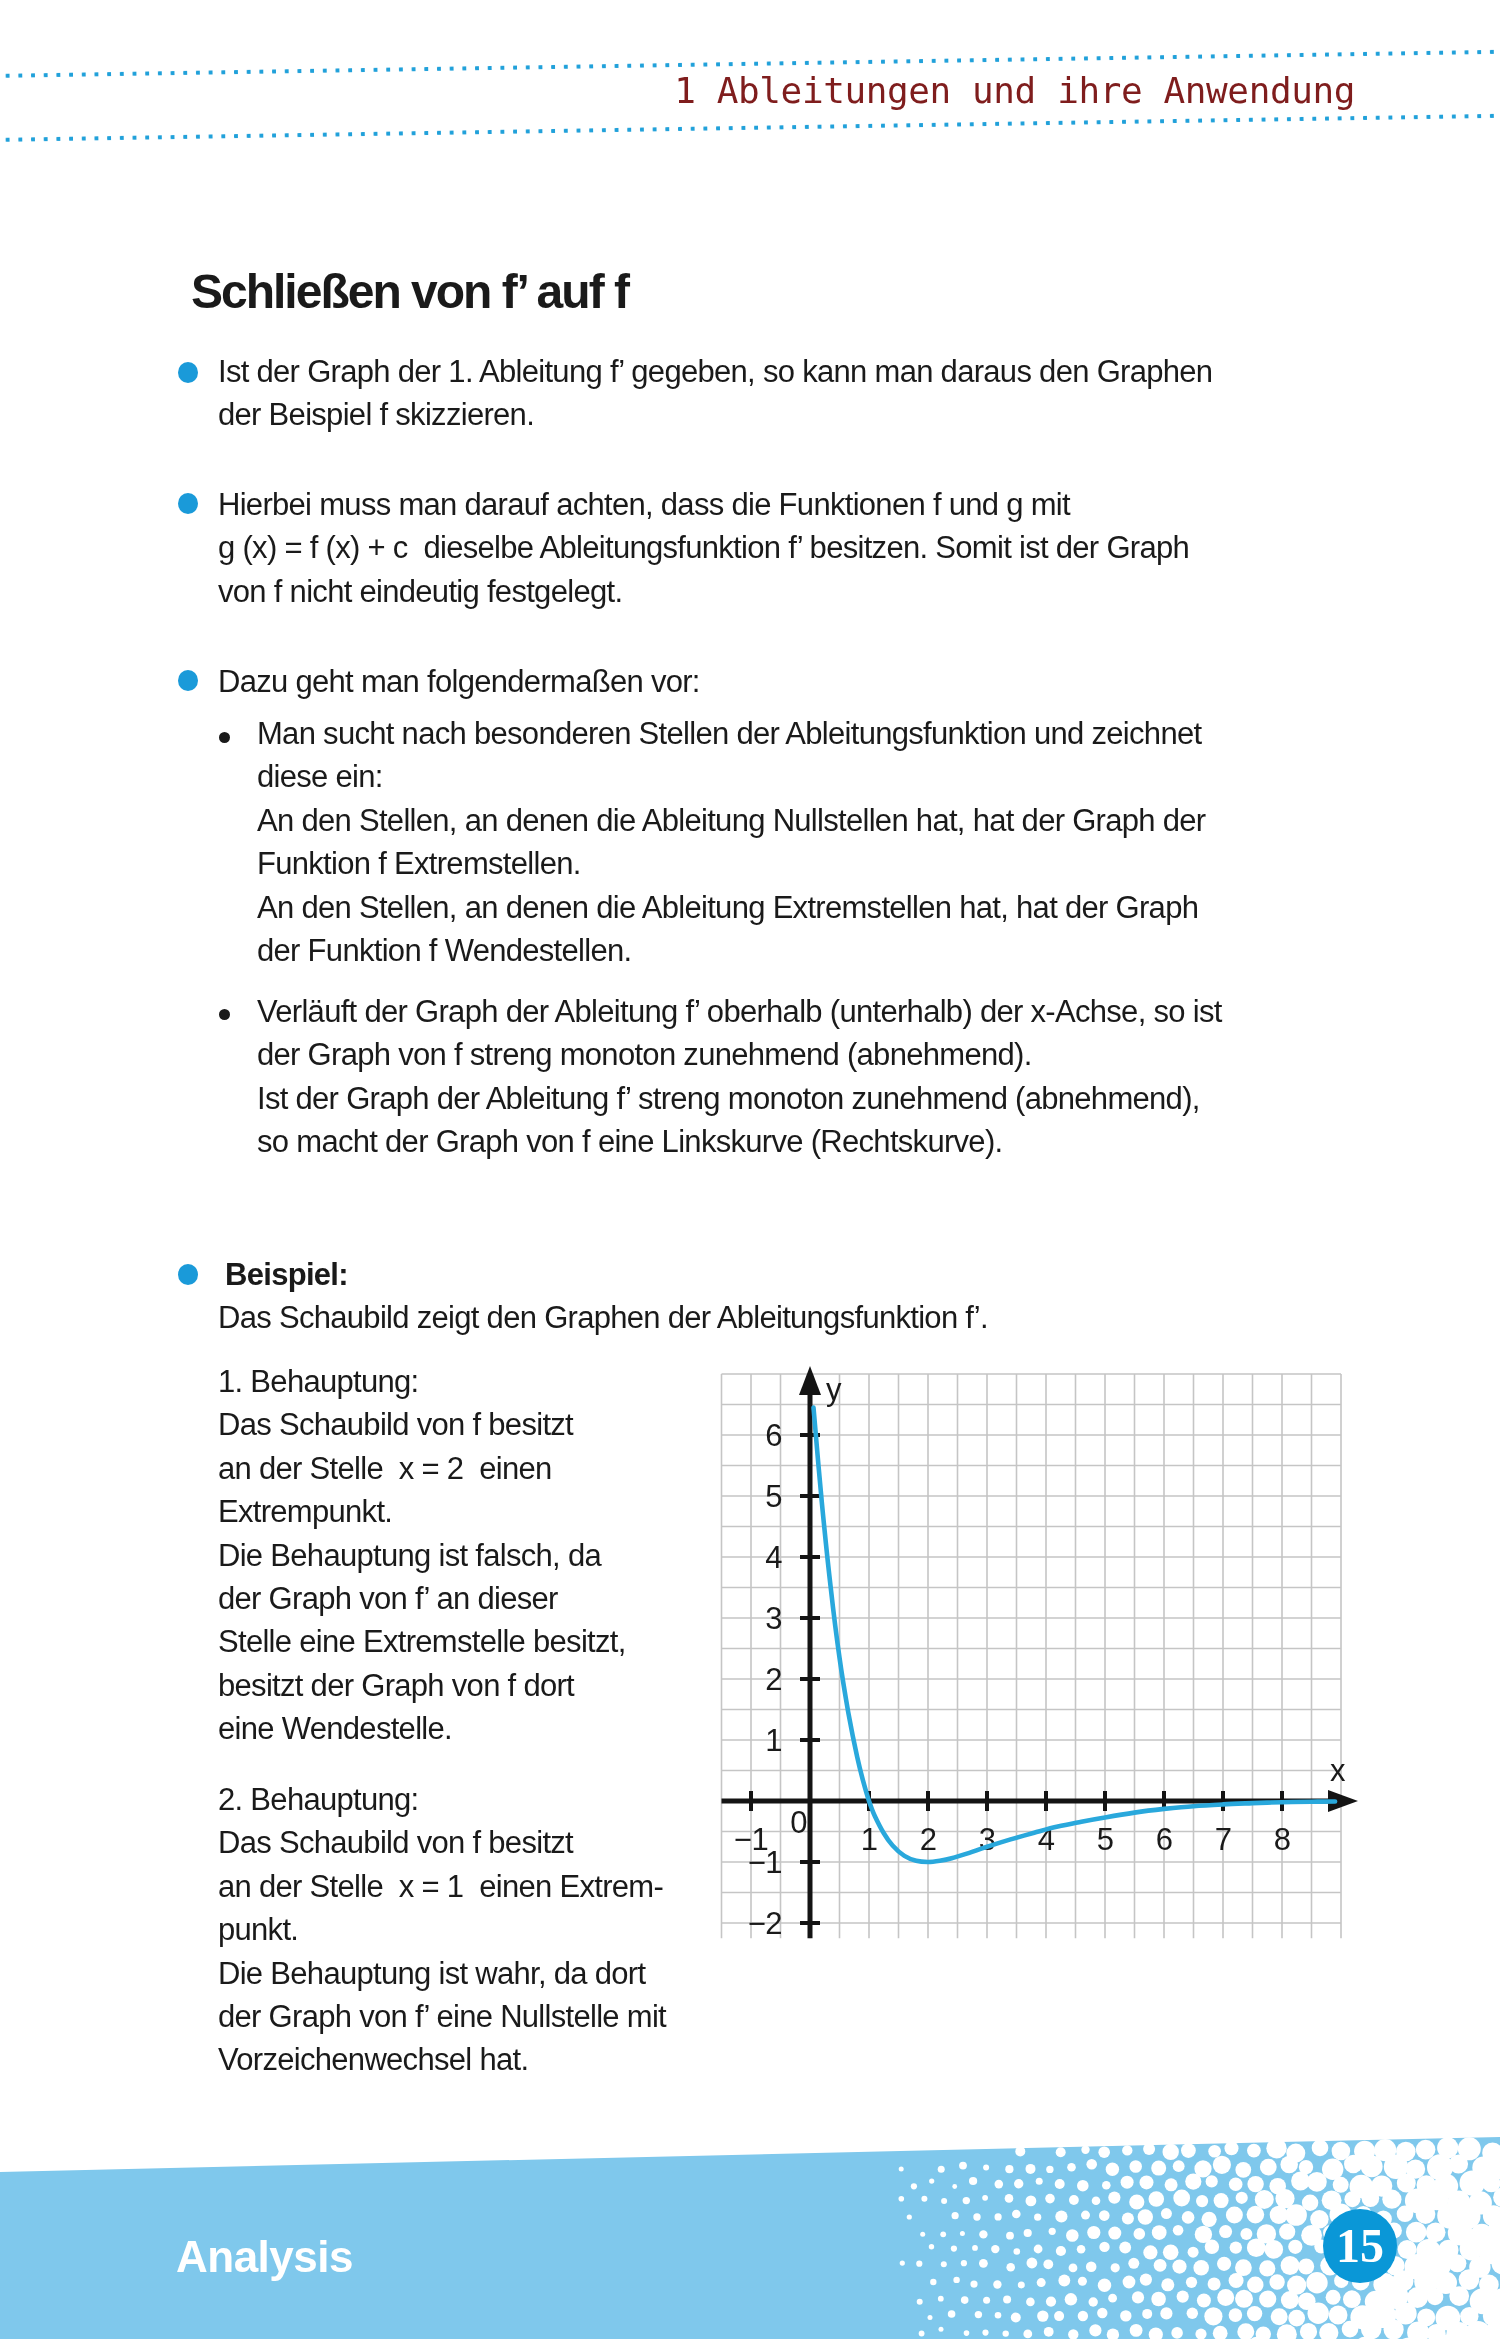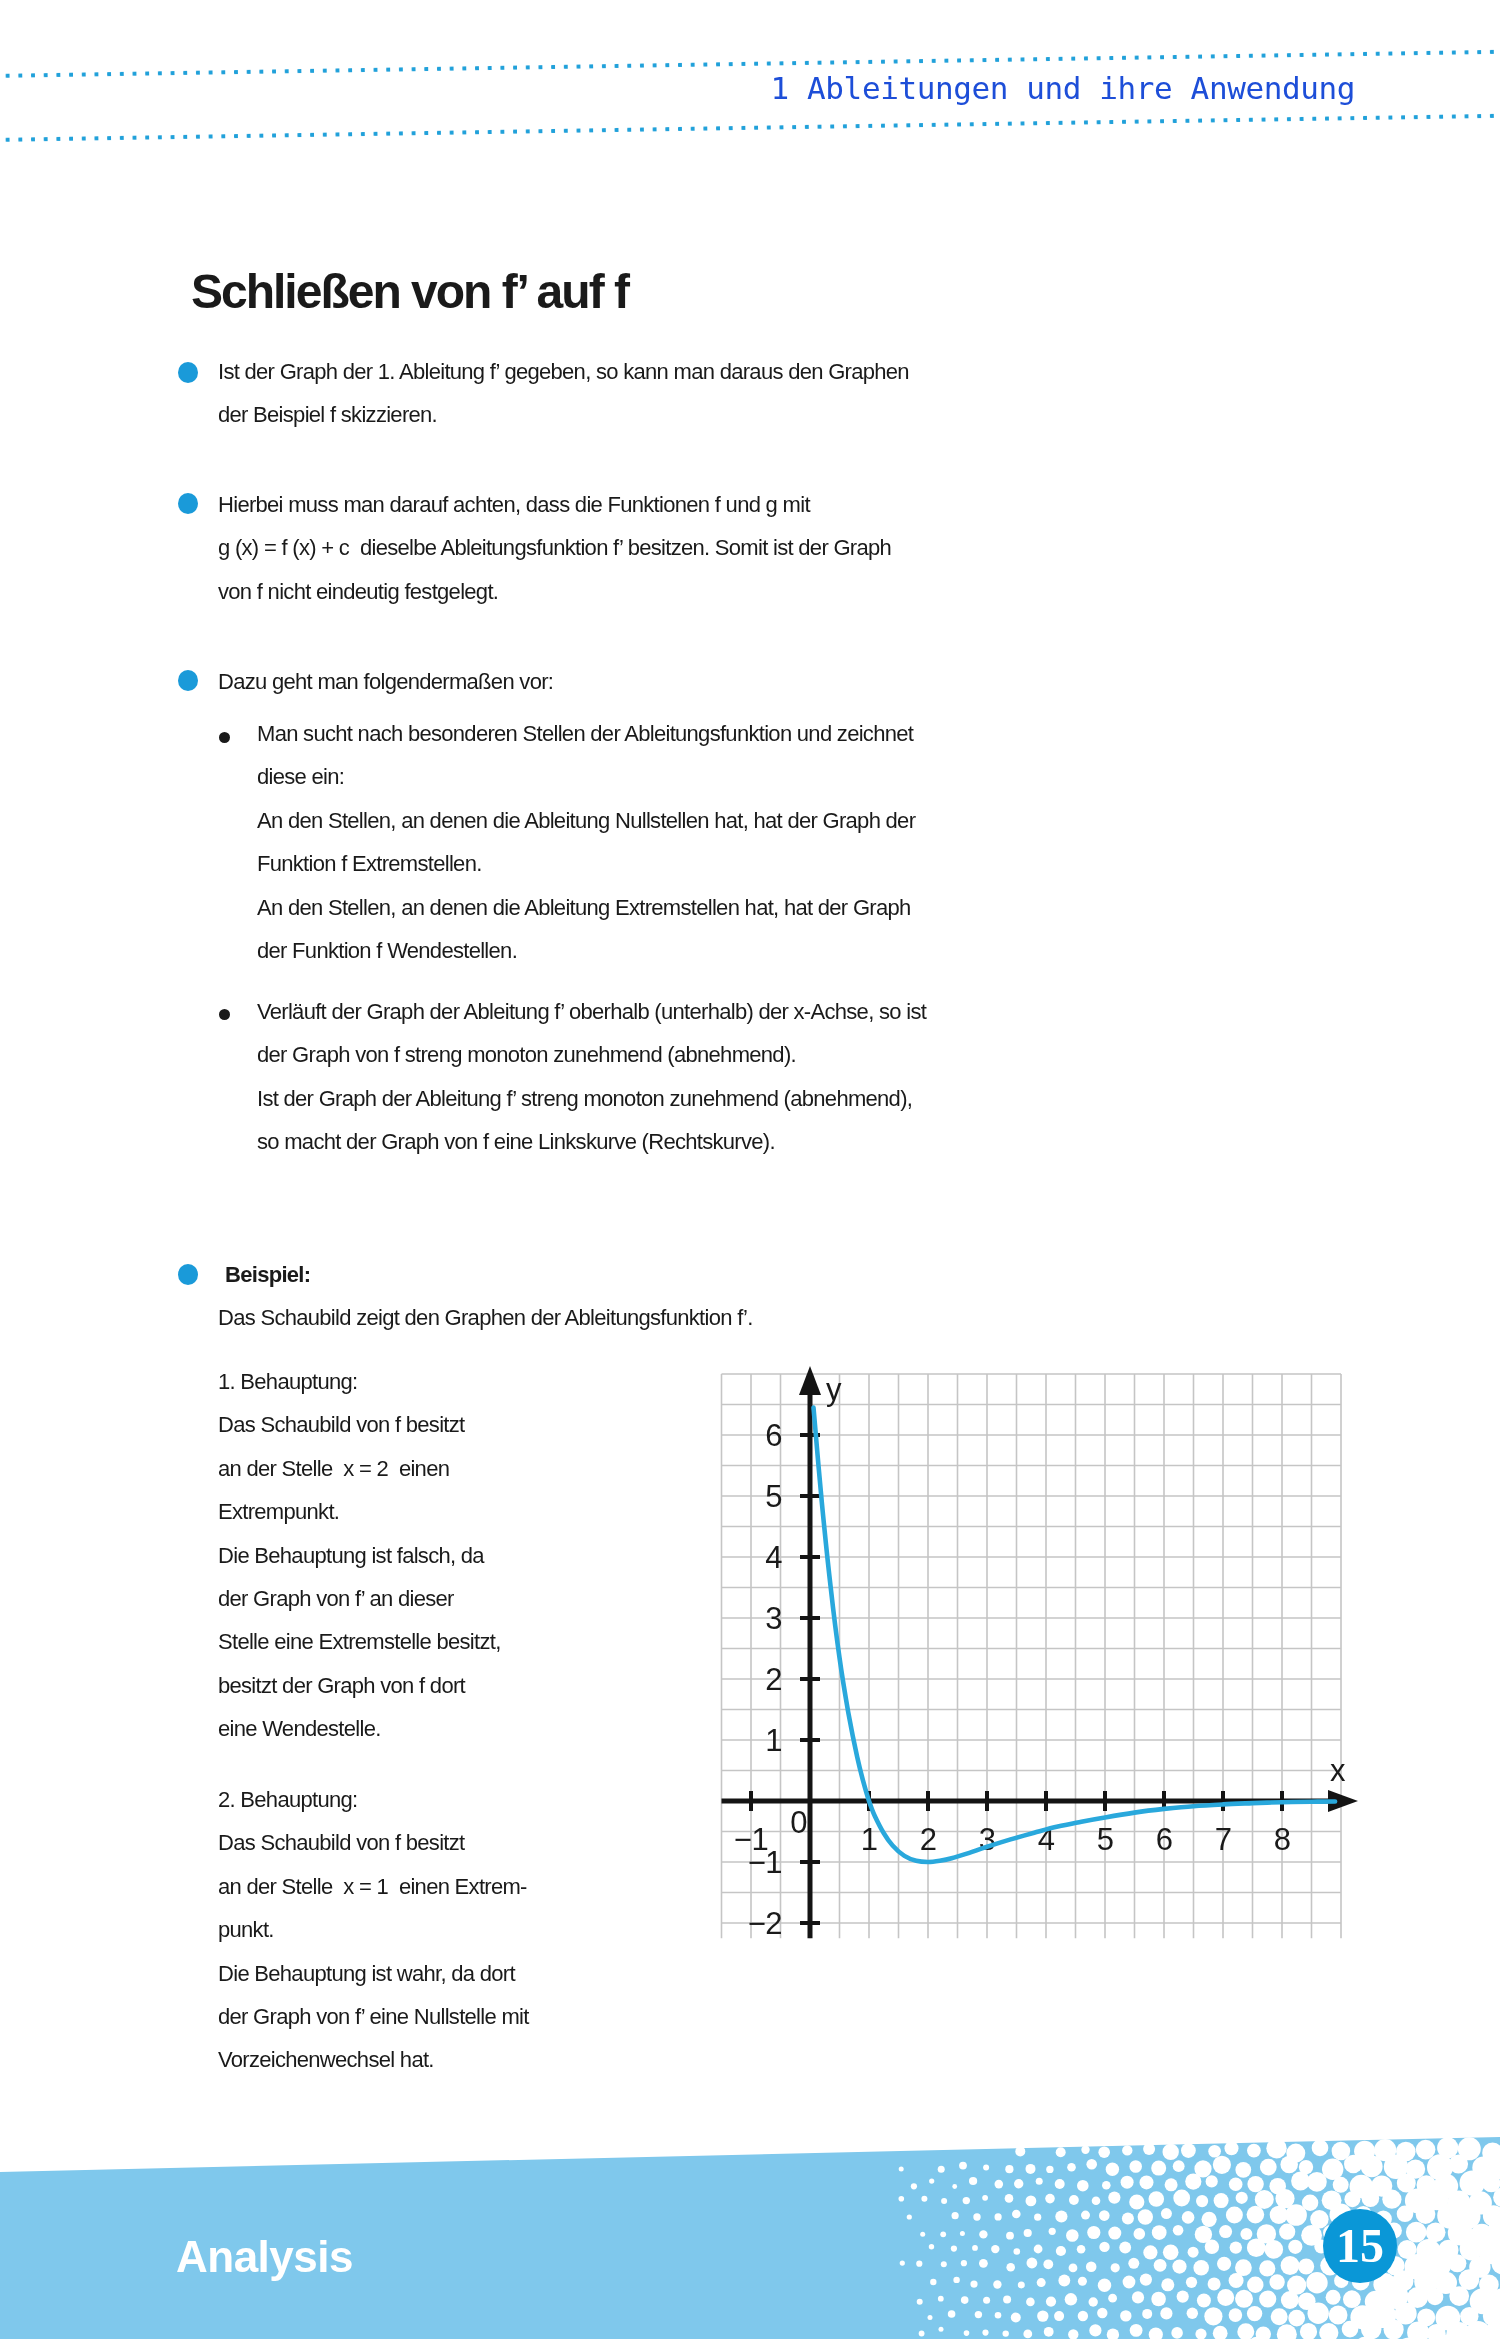--- a/index.html
+++ b/index.html
@@ -7,26 +7,26 @@
         font-family:"Liberation Sans",sans-serif;color:#1a1a1a;}
 
   
   .dotline{position:absolute;left:-8px;width:1540px;height:6px;transform-origin:left center;
            transform:rotate(-0.92deg);background-repeat:repeat-x;
            background-image:radial-gradient(circle 2.3px at 3px 3px,#21a1da 92%,rgba(33,161,218,0) 100%);
            background-size:12.7px 6px;}
   .dotline1{top:73px;}
   .dotline2{top:137px;}
   .chapter{position:absolute;right:145px;top:70px;font-family:"DejaVu Sans Mono",monospace;
-           font-size:31px;letter-spacing:-0.4px;color:#1d4ed8;white-space:pre;}
+           font-size:36px;letter-spacing:-0.4px;color:#7f1d1d;white-space:pre;}
 
   .title{position:absolute;left:177px;top:250px;margin:14px;font-size:48px;font-weight:bold;
          letter-spacing:-2px;white-space:pre;}
 
-  .tb{position:absolute;font-size:22px;letter-spacing:-0.7px;}
+  .tb{position:absolute;font-size:31px;letter-spacing:-0.7px;}
   .line{white-space:pre;line-height:43.4px;}
   .bold{font-weight:bold;margin-left:7px;}
 
   .bdot{position:absolute;width:20px;height:21px;border-radius:50%;background:#1a9ad9;}
   .sdot{position:absolute;width:11px;height:11px;border-radius:50%;background:#1a1a1a;}
 
   .graph{position:absolute;left:710px;top:1360px;width:700px;height:600px;}
   .gl{font-family:"Liberation Sans",sans-serif;font-size:31px;fill:#1a1a1a;letter-spacing:-0.5px;}
 
   

